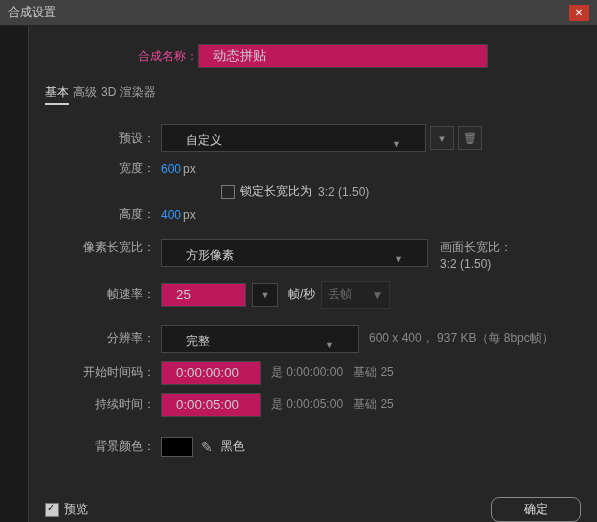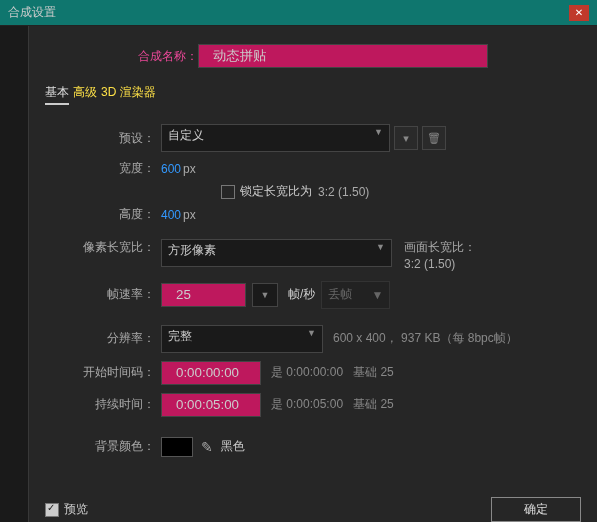--- a/index.html
+++ b/index.html
@@ -1,45 +1,45 @@
 <!DOCTYPE html>
 <html><head>
 <meta charset="utf-8">
 <style>
 body{margin:0;background:#1a1a1a;font-family:"Microsoft YaHei",sans-serif;font-size:12px;color:#ccc;width:597px;height:522px;overflow:hidden}
-.titlebar{background:#0f766e;padding:4px 8px;display:flex;justify-content:space-between;align-items:center;border-bottom:1px solid #222}
+.titlebar{background:#404040;padding:4px 8px;display:flex;justify-content:space-between;align-items:center;border-bottom:1px solid #222}
 .close-btn{background:#c0392b;color:#fff;width:20px;height:16px;display:flex;align-items:center;justify-content:center;font-size:10px}
 .dialog{background:#262626;margin-left:28px;padding:10px 16px;height:490px;position:relative;border-left:1px solid #383838}
 .row{display:flex;align-items:center;margin:8px 0}
 .label{width:110px;text-align:right;margin-right:6px;color:#aaa}
 input[type=text]{background:#be185d;border:1px solid #444;color:#ccc;padding:2px 14px;height:18px}
 .name-input{width:260px}
 .tabs{display:flex;gap:4px;margin:14px 0 18px 0;border-bottom:1px solid transparent}
-.tab{padding:2px 0;color:#fde047;cursor:pointer}
+.tab{padding:2px 0;color:#a3a3a3;cursor:pointer}
 .tab.active{color:#ddd;border-bottom:2px solid #ccc}
-.select{background:#1a1a1a;border:1px solid #444;padding:2px 6px;height:22px;display:flex;align-items:flex-start;justify-content:space-between}
+.select{background:#1a1a1a;border:1px solid #444;padding:2px 24px;height:22px;display:flex;align-items:flex-end;justify-content:space-between}
 .select .arrow{font-size:9px;color:#888}
 .preset-sel{width:215px}
 .icon-btn{width:22px;height:22px;background:#2a2a2a;border:1px solid #444;display:flex;align-items:center;justify-content:center;margin-left:4px;color:#888;font-size:11px}
 .value-link{color:#3399ff;cursor:pointer}
 .unit{color:#aaa;margin-left:2px}
 .checkbox{width:12px;height:12px;border:1px solid #777;display:inline-block;margin-right:5px;vertical-align:middle}
 .checkbox.checked{background:#ccc;position:relative}
 .checkbox.checked:after{content:"✓";color:#222;font-size:10px;position:absolute;top:-2px;left:1px}
 .time-input{width:70px}
 .par-sel{width:217px}
 .rate-input{width:55px}
 .rate-arrow{width:24px;height:22px;background:#1a1a1a;border:1px solid #444;display:flex;align-items:center;justify-content:center;margin-left:6px;font-size:9px;color:#888}
 .drop-sel{width:55px;background:#222;border:1px solid #333;padding:2px 6px;height:22px;display:flex;align-items:center;justify-content:space-between;color:#666;margin-left:6px}
 .res-sel{width:148px}
 .info-text{color:#888;margin-left:10px}
 .swatch{width:30px;height:18px;background:#000;border:1px solid #555;margin-right:8px}
 .eyedrop{color:#aaa;margin-right:8px;font-size:14px}
 .footer{position:absolute;bottom:14px;left:16px;right:16px;display:flex;justify-content:space-between;align-items:center}
-.ok-btn{border:1px solid #888;border-radius:0;padding:3px 32px;color:#ddd;background:#262626}
+.ok-btn{border:1px solid #888;border-radius:8px;padding:3px 32px;color:#ddd;background:#262626}
 .side-text{color:#ec4899}
 .aspect-info{margin-left:12px;color:#aaa;line-height:1.4}
 </style>
 </head>
 <body>
 
 <div class="titlebar">
   <span>合成设置</span>
   <span class="close-btn">✕</span>
 </div>

